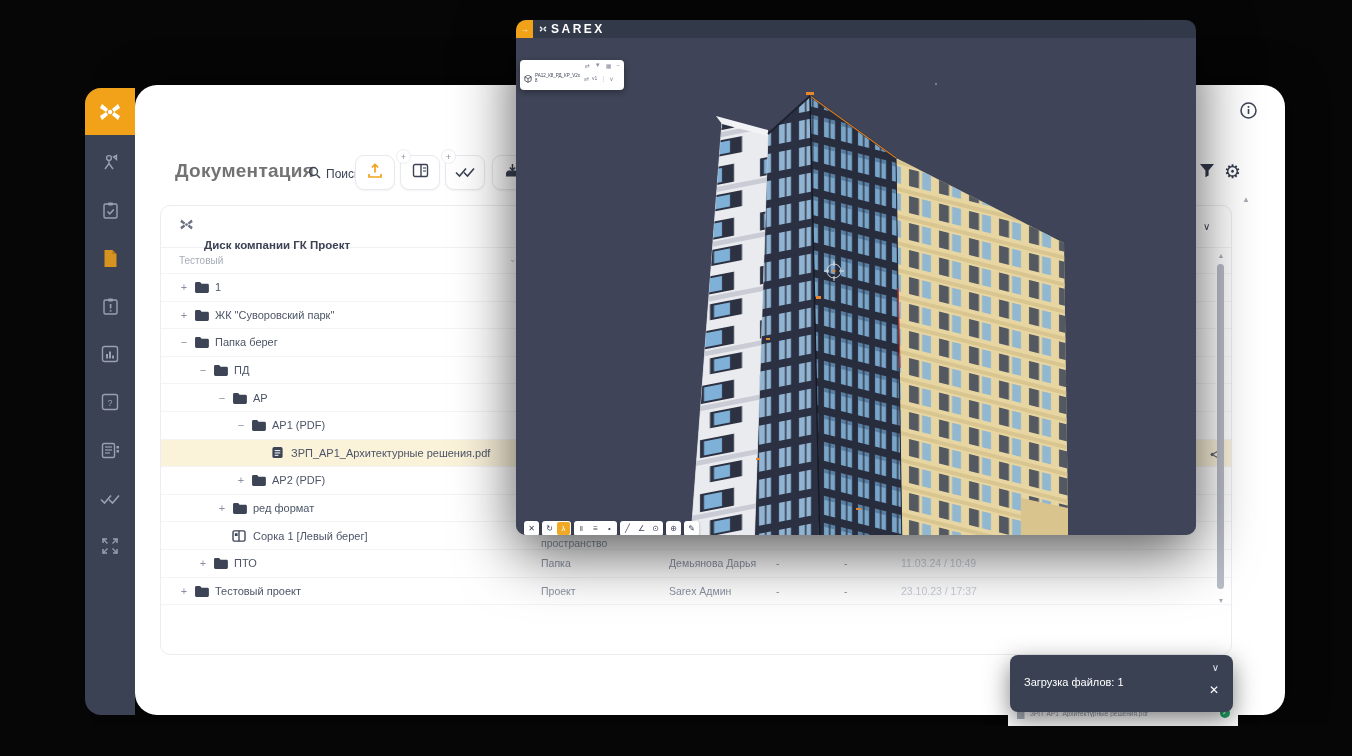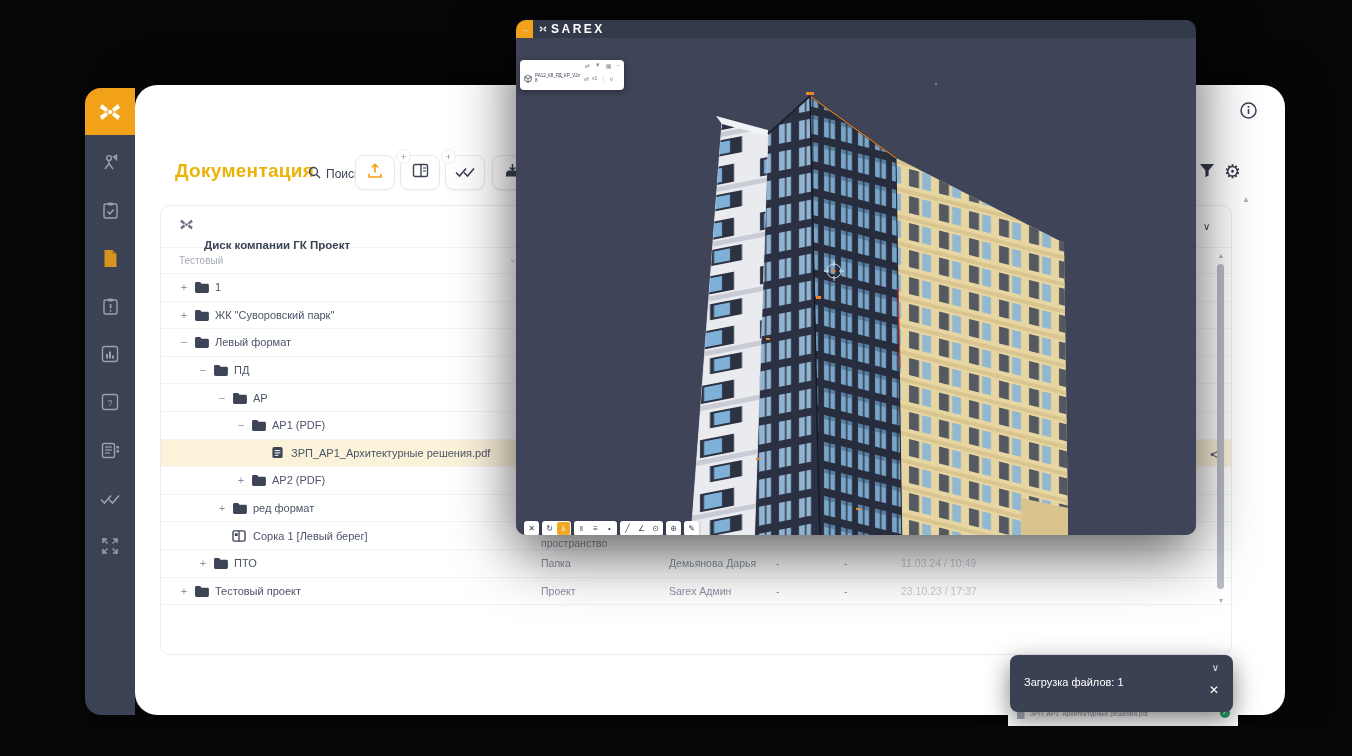--- a/index.html
+++ b/index.html
@@ -16,21 +16,21 @@
              background:#3b4254; border-radius:16px 0 0 16px; z-index:5; }
   .logo-block { position:absolute; left:0; top:0; width:50px; height:47px;
                 background:#f2a218; border-radius:16px 0 0 0;
                 display:flex; align-items:center; justify-content:center; }
   .side-items { position:absolute; left:0; top:52px; width:50px; }
   .side-item { width:50px; height:48px; display:flex; align-items:center; justify-content:center; cursor:pointer; }
   .side-item svg { opacity:.85; }
 
   
   .page-title { position:absolute; left:175px; top:160px; font-size:19px; font-weight:bold;
-                color:#eab308; letter-spacing:.3px; z-index:2; }
+                color:#737373; letter-spacing:.3px; z-index:2; }
   .search-box { position:absolute; left:308px; top:165px; display:flex; align-items:center; gap:5px; z-index:2; }
   .search-box .ph { font-size:12px; color:#3b4254; }
   .hdr-btn { position:absolute; top:155px; width:40px; height:35px; background:#fff;
              border:1px solid #e7e9ee; border-radius:9px; display:flex; align-items:center;
              justify-content:center; box-shadow:0 1px 2px rgba(40,50,70,.06); z-index:2; cursor:pointer; }
   .hdr-badge { position:absolute; left:-5px; top:-7px; width:15px; height:15px; border-radius:50%;
                background:#fff; border:1px solid #eceef2; color:#8a90a0; font-size:9px;
                display:flex; align-items:center; justify-content:center; }
   .icon-funnel { position:absolute; left:1199px; top:163px; z-index:2; cursor:pointer; }
   .icon-gear  { position:absolute; left:1224px; top:160px; z-index:2; cursor:pointer;
@@ -280,21 +280,21 @@
           </span>
           <span class="row-label">ЖК "Суворовский парк"</span>
         </div>
         <div class="tree-row" style="padding-left: 16px;">
           <span class="expander">−</span>
           <span class="row-icon">
             <svg width="15" height="12" viewBox="0 0 16 13">
               <path d="M1 2.5C1 1.7 1.7 1 2.5 1h4l1.6 2h6.4c.8 0 1.5.7 1.5 1.5v7c0 .8-.7 1.5-1.5 1.5h-12C1.7 13 1 12.3 1 11.5z" fill="#3c4456"></path>
             </svg>
           </span>
-          <span class="row-label">Левый формат</span>
+          <span class="row-label">Папка берег</span>
         </div>
         <div class="tree-row" style="padding-left: 35px;">
           <span class="expander">−</span>
           <span class="row-icon">
             <svg width="15" height="12" viewBox="0 0 16 13">
               <path d="M1 2.5C1 1.7 1.7 1 2.5 1h4l1.6 2h6.4c.8 0 1.5.7 1.5 1.5v7c0 .8-.7 1.5-1.5 1.5h-12C1.7 13 1 12.3 1 11.5z" fill="#3c4456"></path>
             </svg>
           </span>
           <span class="row-label">ПД</span>
         </div>

